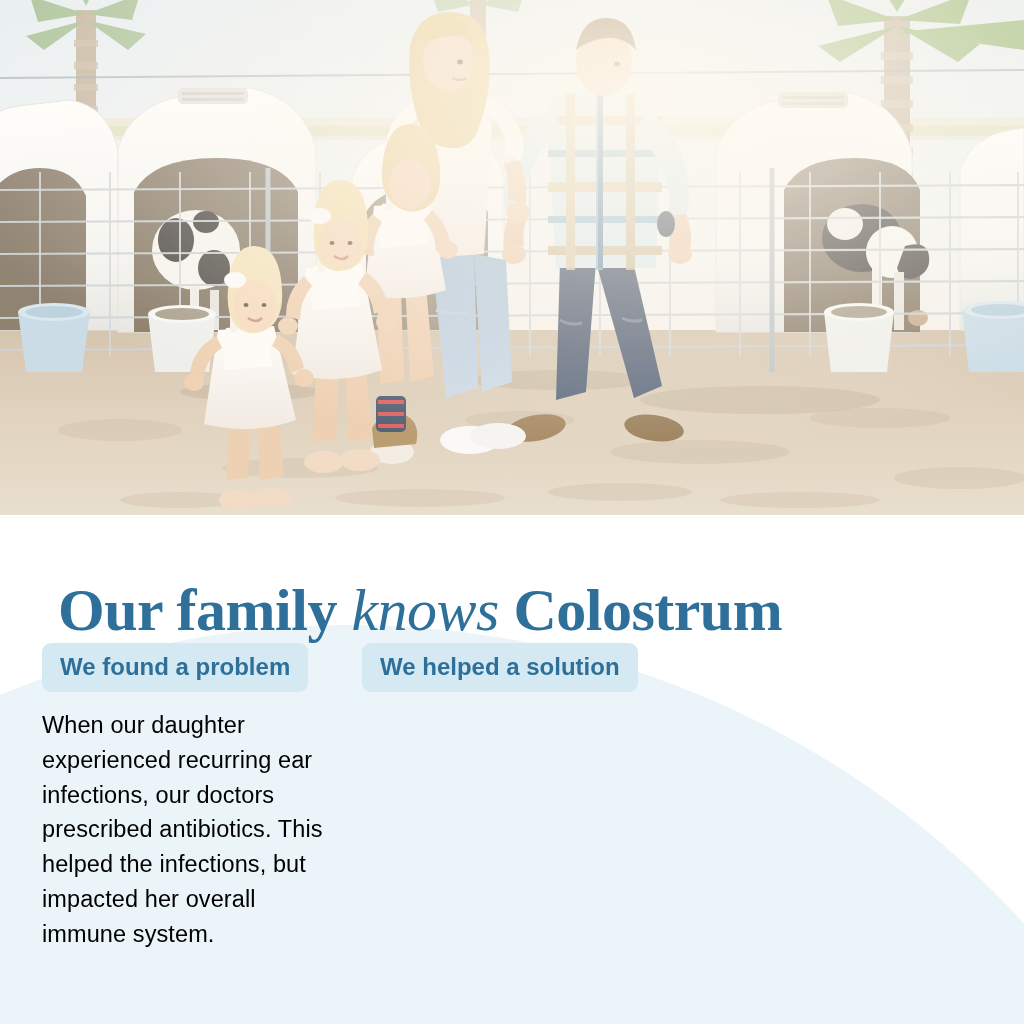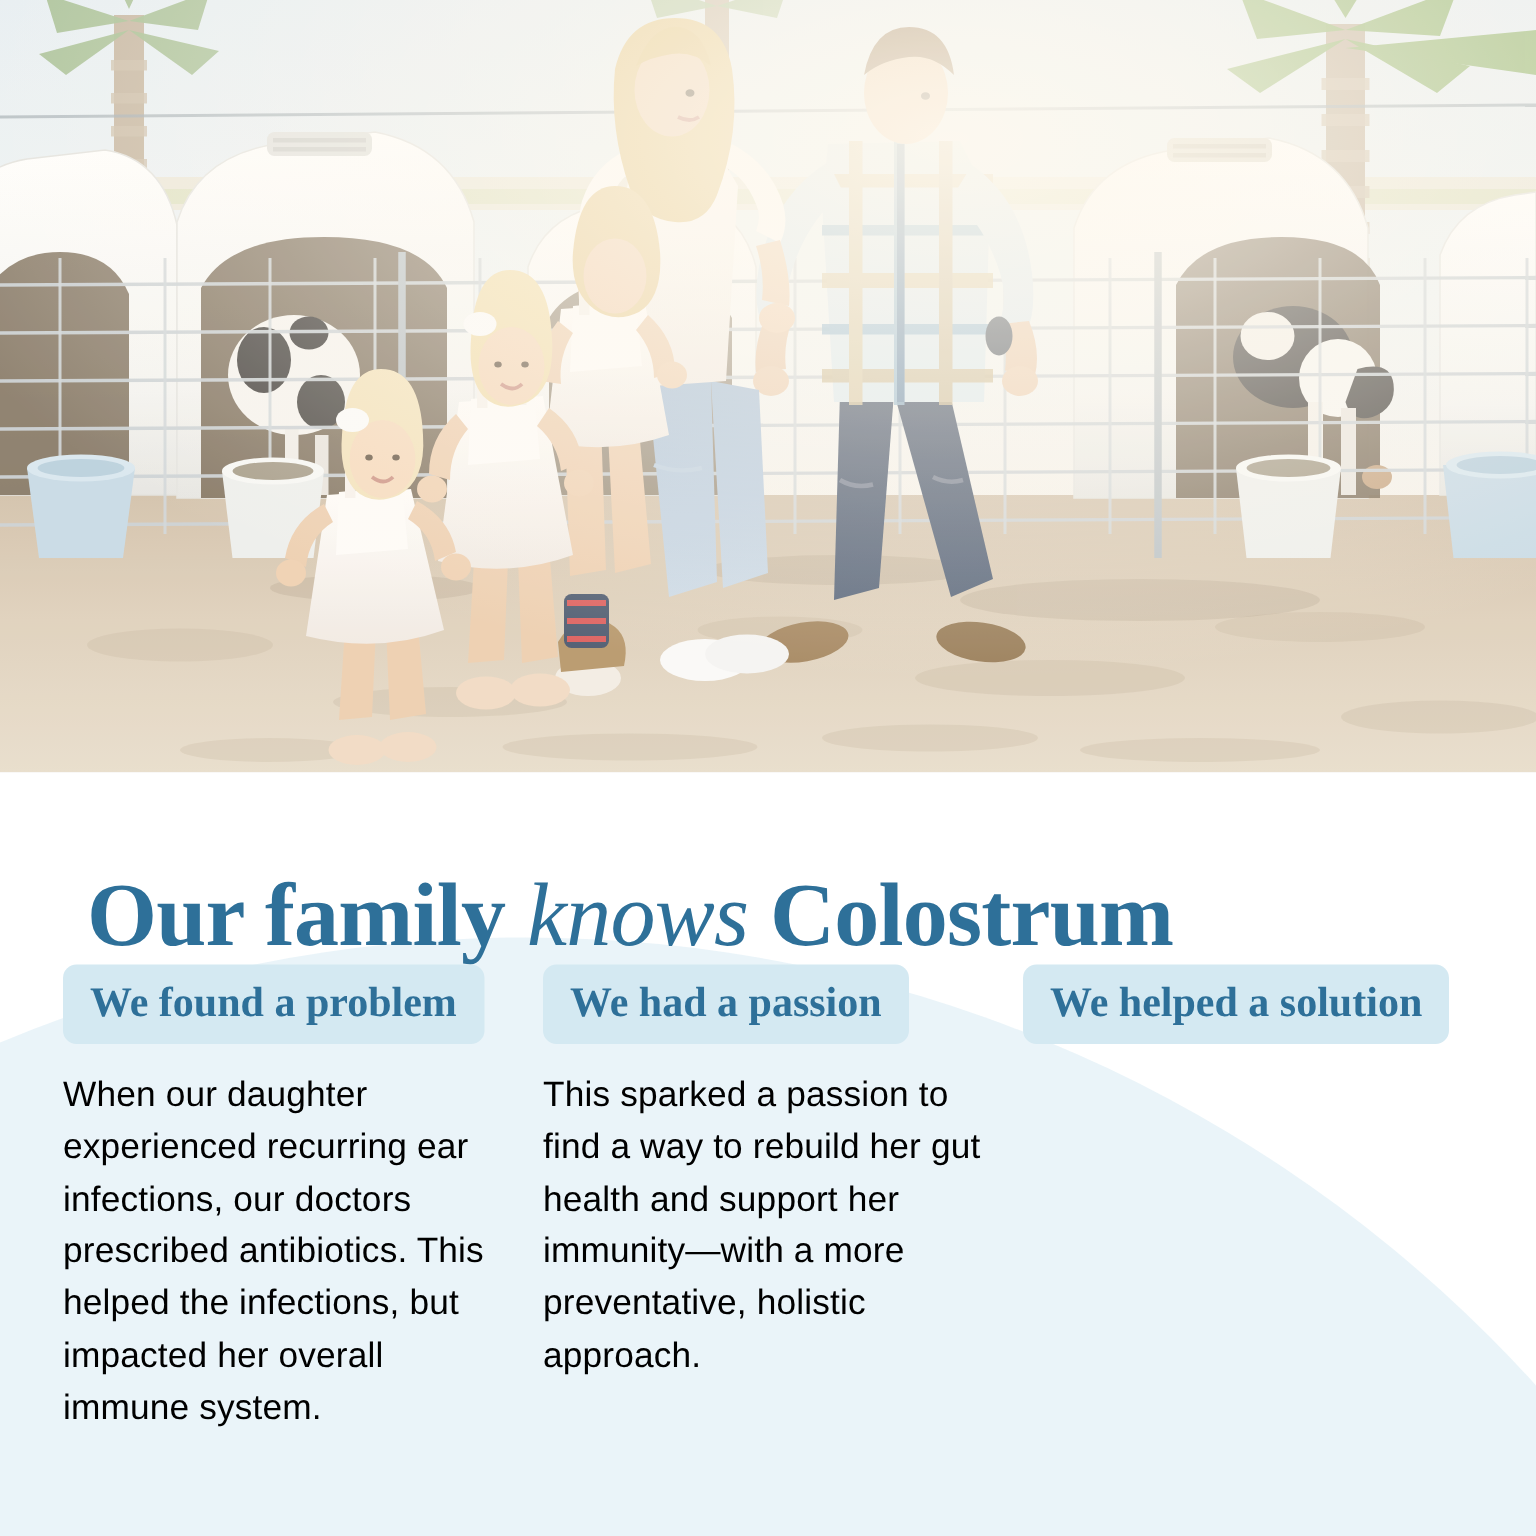--- a/index.html
+++ b/index.html
@@ -59,23 +59,23 @@
     width:962px;
     display:flex;
     gap:0px;
   }
   .col { width:320px; padding-right:22px; }
 
   .pill {
     display:inline-block;
     background:#d4e9f2;
     color:#2e7099;
-    font-family:Liberation Serif, serif;
+    font-family:Liberation Sans, sans-serif;
     font-weight:700;
-    font-size:28px;
+    font-size:24px;
     line-height:1;
     padding:12px 18px 13px 18px;
     border-radius:9px;
     white-space:nowrap;
   }
 
   .body-text {
     margin-top:16px;
     color:#000000;
     font-size:23.5px;
@@ -431,24 +431,20 @@
   <div class="inner">
     <h1 class="headline"><span>Our family </span><span class="it">knows</span><span> Colostrum</span></h1>
 
     <div class="cols">
 
       <div class="col">
         <div class="pill">We found a problem</div>
         <p class="body-text">When our daughter experienced recurring ear infections, our doctors prescribed antibiotics. This helped the infections, but impacted her overall immune system.</p>
       </div>
 
-      <div class="col">
-        <div class="pill">We had a passion</div>
-        <p class="body-text">This sparked a passion to find a way to rebuild her gut health and support her immunity—with a more preventative, holistic approach.</p>
-      </div>
 
       <div class="col">
         <div class="pill">We helped a solution</div>
       </div>
 
     </div>
   </div>
 </div>
 
 </body></html>

